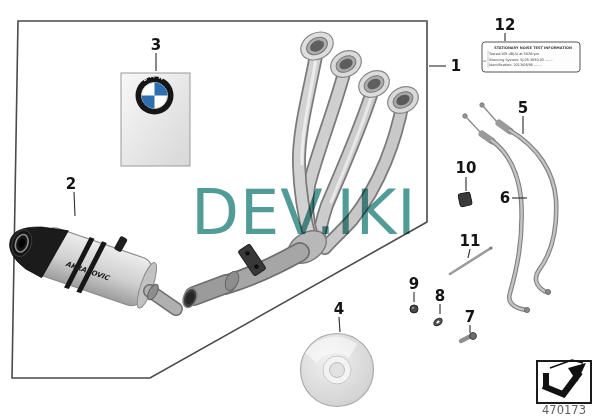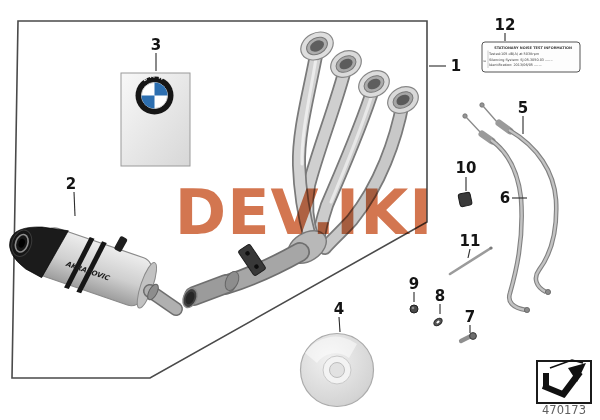--- a/index.html
+++ b/index.html
@@ -6,22 +6,22 @@
   .stage{
     position:relative;width:600px;height:420px;background:#ffffff;overflow:hidden;
     font-family:"DejaVu Sans", sans-serif;
   }
   .stage svg{position:absolute;left:0;top:0;}
   .callout{font-family:"DejaVu Sans", sans-serif;font-weight:bold;font-size:15px;fill:#141414;}
   .leader{stroke:#2a2a2a;stroke-width:1.1;fill:none;}
   .tinytxt{font-family:"DejaVu Sans", sans-serif;fill:#3a3a3a;}
   .watermark{
     position:absolute;left:136px;top:176px;width:336px;height:74px;
-    font-size:62px;line-height:74px;font-weight:bold;text-align:center;
-    color:#c2410c;opacity:.72;mix-blend-mode:multiply;letter-spacing:1px;
+    font-size:62px;line-height:74px;font-weight:normal;text-align:center;
+    color:#0f766e;opacity:.72;mix-blend-mode:multiply;letter-spacing:1px;
     pointer-events:none;user-select:none;
   }
 </style>
 </head>
 <body>
 
 <div class="stage">
 
 <svg width="600" height="420" viewBox="0 0 600 420">
   <defs>

